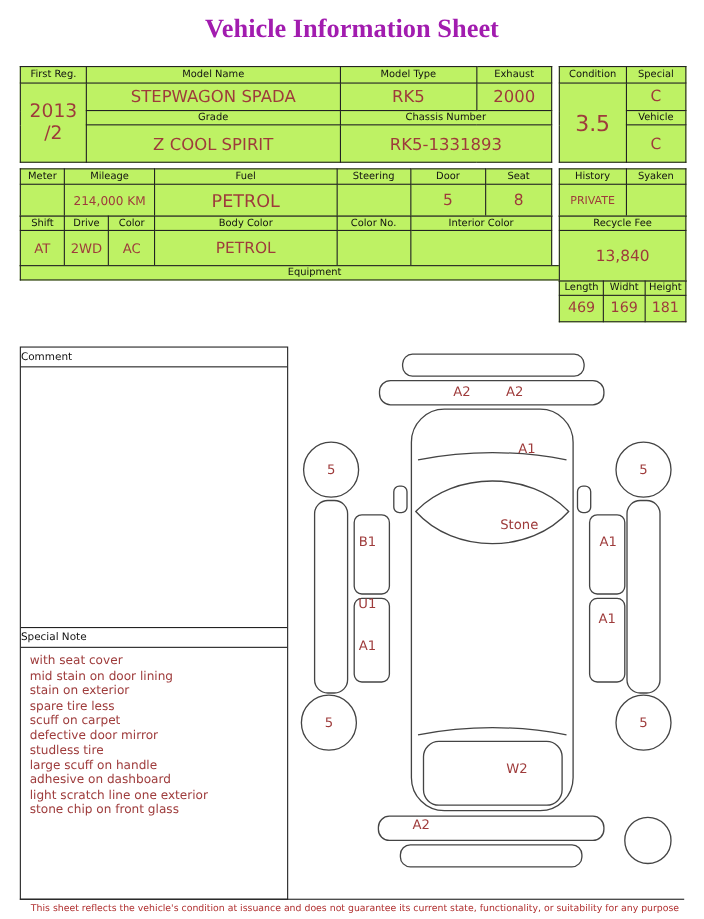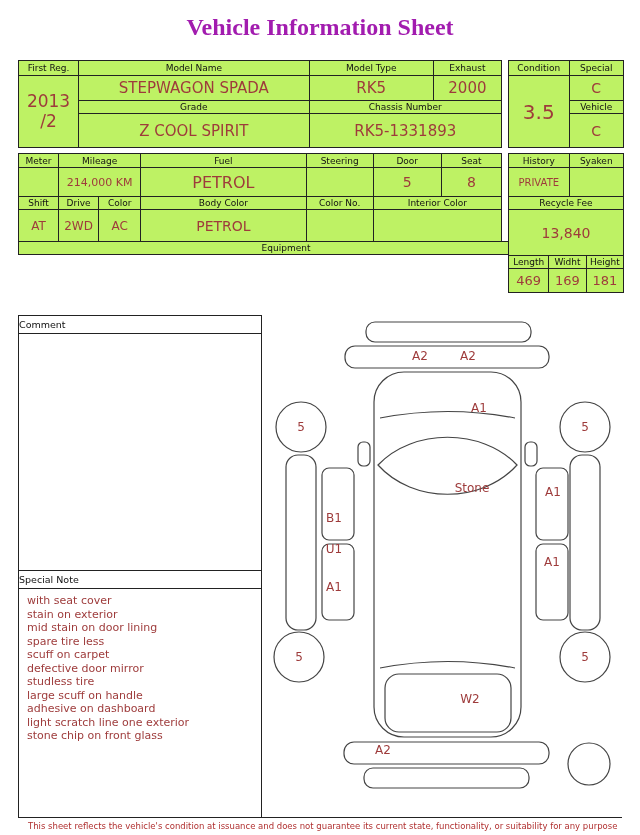--- a/index.html
+++ b/index.html
@@ -216,22 +216,22 @@
   </tr>
   </tbody>
 </table>
 
 <div class="leftbox">
   <div class="boxhdr">Comment</div>
   <div class="commentbody"></div>
   <div class="boxhdr notehdr">Special Note</div>
   <div class="notebody">
       <div class="note-line">with seat cover</div>
+      <div class="note-line">mid stain on door lining</div>
       <div class="note-line">stain on exterior</div>
-      <div class="note-line">mid stain on door lining</div>
       <div class="note-line">spare tire less</div>
       <div class="note-line">scuff on carpet</div>
       <div class="note-line">defective door mirror</div>
       <div class="note-line">studless tire</div>
       <div class="note-line">large scuff on handle</div>
       <div class="note-line">adhesive on dashboard</div>
       <div class="note-line">light scratch line one exterior</div>
       <div class="note-line">stone chip on front glass</div>
     </div>
 </div>
@@ -268,22 +268,22 @@
       <rect x="96" y="450" width="165" height="20" rx="9"></rect>
       <circle cx="321" cy="446" r="21"></circle>
     </g>
   </svg>
   <div>
       <span class="dlabel" style="left: 152px; top: 38px;">A2</span>
       <span class="dlabel" style="left: 200px; top: 38px;">A2</span>
       <span class="dlabel" style="left: 211px; top: 90px;">A1</span>
       <span class="dlabel" style="left: 33px; top: 109px;">5</span>
       <span class="dlabel" style="left: 317px; top: 109px;">5</span>
-      <span class="dlabel" style="left: 66px; top: 174px; margin-top: 26px;">B1</span>
-      <span class="dlabel" style="left: 204px; top: 170px;">Stone</span>
+      <span class="dlabel" style="left: 66px; top: 174px;">B1</span>
+      <span class="dlabel" style="left: 204px; top: 159px;">Stone</span>
       <span class="dlabel" style="left: 285px; top: 174px;">A1</span>
       <span class="dlabel" style="left: 66px; top: 231px;">U1</span>
       <span class="dlabel" style="left: 66px; top: 269px;">A1</span>
       <span class="dlabel" style="left: 284px; top: 244px;">A1</span>
       <span class="dlabel" style="left: 31px; top: 339px;">5</span>
       <span class="dlabel" style="left: 317px; top: 339px;">5</span>
       <span class="dlabel" style="left: 202px; top: 381px;">W2</span>
       <span class="dlabel" style="left: 115px; top: 432px;">A2</span>
     </div>
 </div>

